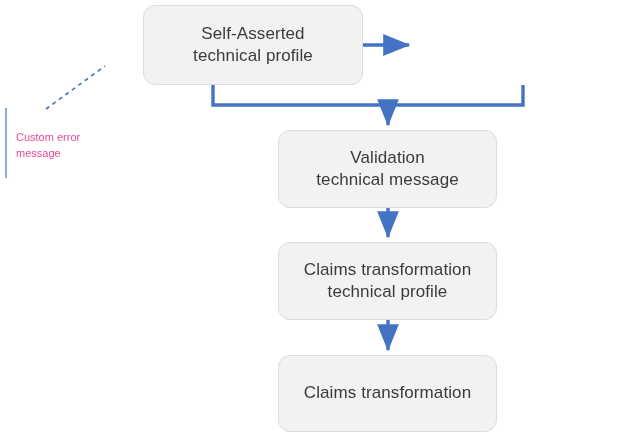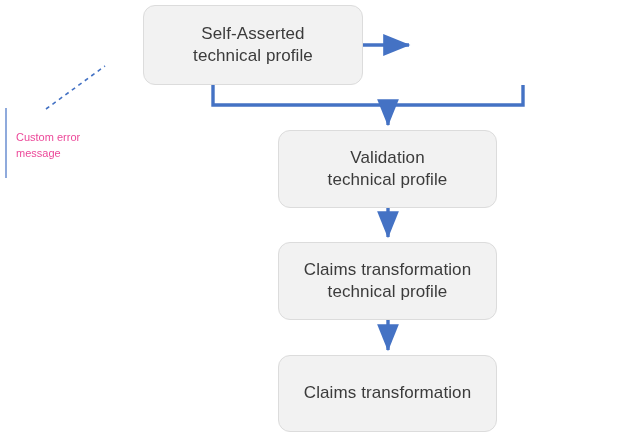--- a/index.html
+++ b/index.html
@@ -124,21 +124,21 @@
   </svg>
 
   <div class="node" id="node-self-asserted">
     <span>Self-Asserted
 technical profile</span>
   </div>
 
 
   <div class="node" id="node-validation">
     <span>Validation
-technical profile</span>
+technical message</span>
   </div>
 
   <div class="node" id="node-claims-tp">
     <span>Claims transformation
 technical profile</span>
   </div>
 
   <div class="node" id="node-claims">
     <span>Claims transformation</span>
   </div>

